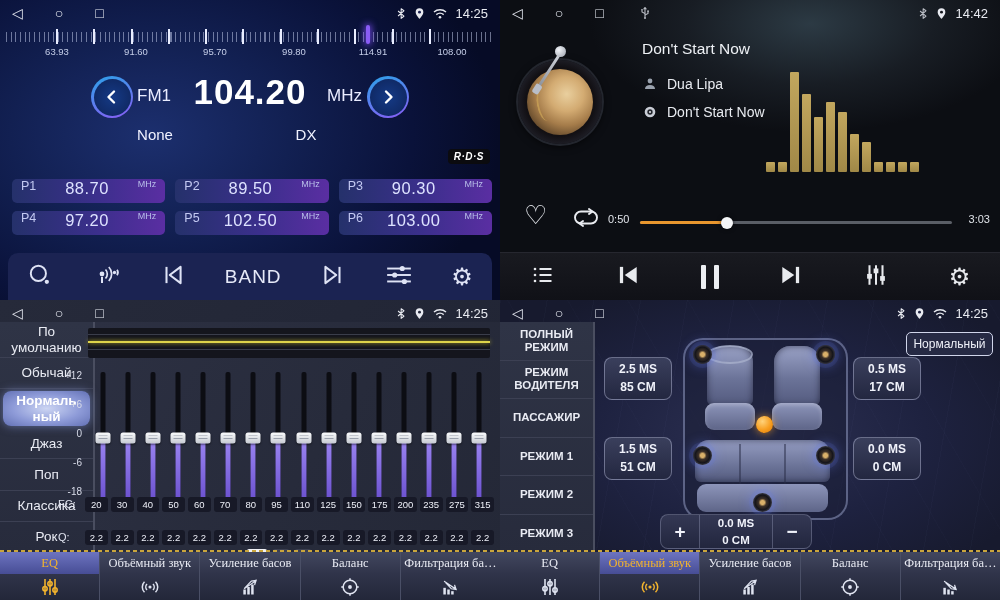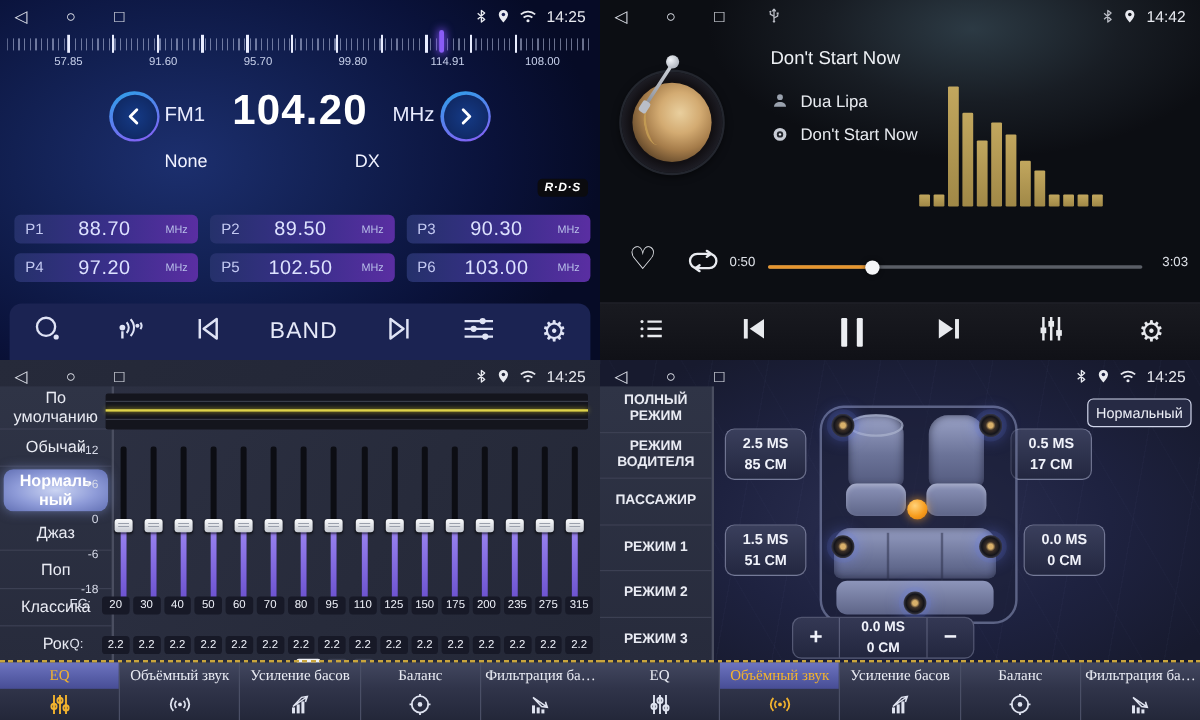--- a/index.html
+++ b/index.html
@@ -35,21 +35,21 @@
   .bigfreq{position:absolute;left:170px;top:72px;width:160px;text-align:center;font-size:35px;font-weight:600;
     color:#ffffff;letter-spacing:1px;}
   .mhz{position:absolute;left:317px;top:86px;width:55px;text-align:center;font-size:17px;color:#e9ecff;}
   .st-name{position:absolute;left:115px;top:126px;width:80px;text-align:center;font-size:15px;color:#f0f2ff;}
   .st-dx{position:absolute;left:276px;top:126px;width:60px;text-align:center;font-size:15px;color:#f0f2ff;}
   .rds{position:absolute;right:10px;top:149px;background:#0b0b0f;color:#fff;font-size:10px;font-style:italic;
     font-weight:800;padding:2px 6px;border-radius:4px;letter-spacing:.5px;}
   .pgrid{position:absolute;left:12px;right:8px;top:179px;display:grid;grid-template-columns:repeat(3,1fr);
     gap:8px 10px;}
   .pill{height:24px;border-radius:5px;background:linear-gradient(90deg,#25316b 0%,#3b2f8c 55%,#5a2ea2 100%);
-    display:flex;align-items:center;padding:0 9px;box-sizing:border-box;}
+    display:flex;padding:0 9px;box-sizing:border-box;}
   .pl{font-size:12.5px;color:#c3c9f2;}
   .pf{flex:1;text-align:center;font-size:16.5px;color:#dde2ff;letter-spacing:.5px;}
   .pu{font-size:9px;color:#b8bfe9;}
   .rtool{position:absolute;left:8px;right:8px;bottom:0;height:47px;background:#1b2352;
     border-radius:10px 10px 0 0;display:flex;align-items:center;justify-content:space-around;color:#dfe3f5;}
   .rtool .band{font-size:19px;letter-spacing:1px;color:#e6e9f8;}
   .gear{font-size:24px;line-height:1;color:#dfe3f5;}
   
   #q-player{left:500px;top:0;
     background:radial-gradient(ellipse 55% 45% at 62% 8%,#2c3a44 0%,#181d24 45%,#0c0e13 80%),#0c0e13;}
@@ -212,21 +212,21 @@
           </span>
         <span class="stime">14:25</span>
       </span>
     </div>
 
     <div class="scale">
       <div class="minor-ticks"></div>
       <div class="major-ticks"></div>
       <div class="scale-labels">
 
-      <span>57.85</span>
+      <span>63.93</span>
           <span>91.60</span>
           <span>95.70</span>
           <span>99.80</span>
           <span>114.91</span>
           <span>108.00</span>
         </div>
       <div class="tune-pointer" style="left: 73.5%;"></div>
     </div>
 
     <div class="chev" style="left:91px;top:76px;">
@@ -730,21 +730,21 @@
       <div class="side-item" style="font-size:11.5px;font-weight:bold;">РЕЖИМ 2</div>
       <div class="side-item" style="font-size:11.5px;font-weight:bold;">РЕЖИМ 3</div>
     </div>
 
     <div class="badge">Нормальный</div>
 
     <div class="vpill" style="left:104px;top:57px;">
       <span>2.5 MS</span>
       <span>85 CM</span>
     </div>
-    <div class="vpill" style="left:342px;top:57px;">
+    <div class="vpill" style="left:353px;top:57px;">
       <span>0.5 MS</span>
       <span>17 CM</span>
     </div>
     <div class="vpill" style="left:104px;top:137px;">
       <span>1.5 MS</span>
       <span>51 CM</span>
     </div>
     <div class="vpill" style="left:353px;top:137px;">
       <span>0.0 MS</span>
       <span>0 CM</span>

